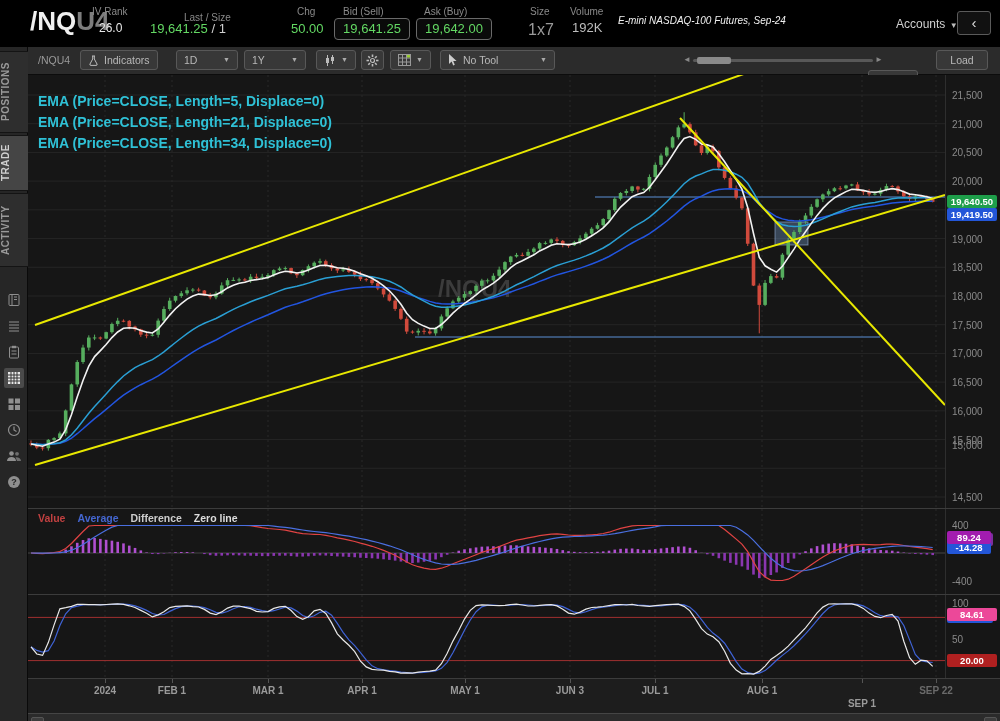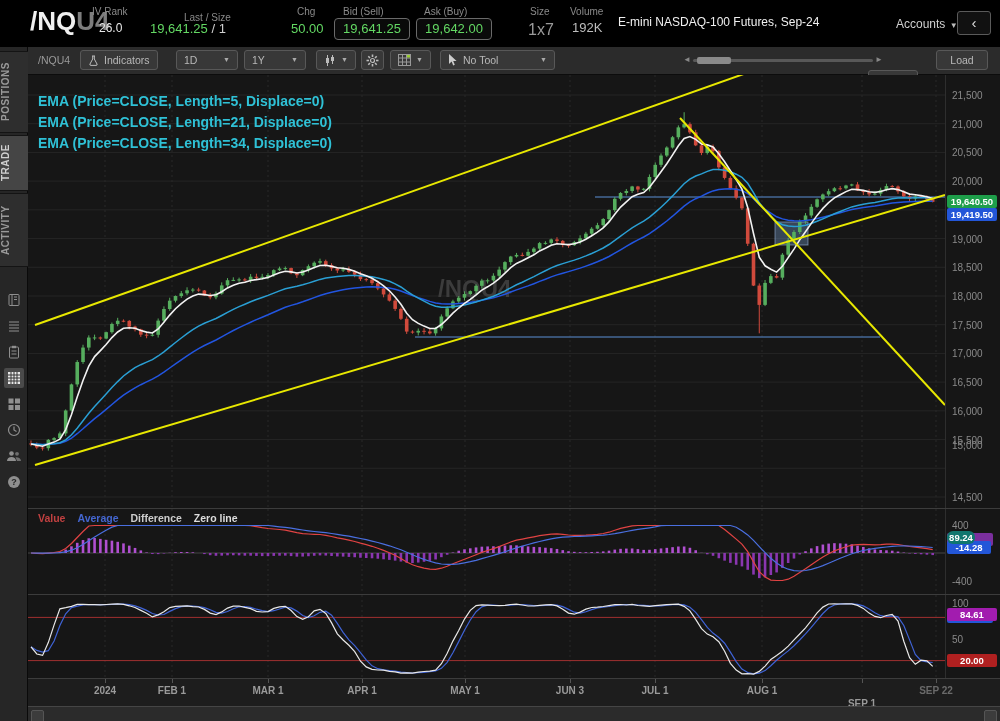--- a/index.html
+++ b/index.html
@@ -53,21 +53,21 @@
   
   .panel { position:relative; width:972px; border-top:1px solid #3c3c3c; background:#161616; }
   #macd-panel { height:86px; }
   #stoch-panel { height:84px; }
   .panel-svg-holder { position:absolute; left:0; top:0; }
   .panel-axis { position:absolute; left:917px; top:0; width:55px; height:100%; border-left:1px solid #2e2e2e;padding-left:25px; }
   .panel-label-row { position:absolute; left:10px; top:3px; width:905px; display:flex; gap:12px; white-space:nowrap; overflow:hidden; font-size:10.5px; font-weight:bold; }
   .legend-item { flex:0 0 auto; }
 
   
-  #time-axis { position:relative; width:972px; height:28px; background:#1d1d1d; border-top:1px solid #3c3c3c; }
+  #time-axis { position:relative; width:972px; height:35px; background:#1d1d1d; border-top:1px solid #3c3c3c; }
   .time-label { position:absolute; top:6px; transform:translateX(-50%); color:#9a9a9a; font-size:10px; font-weight:bold; white-space:nowrap; }
   .time-tick { position:absolute; top:0; width:1px; height:4px; background:#555; }
   #bottom-strip { position:relative; width:972px; height:19px; background:#2b2b2b; border-top:1px solid #454545; }
   .strip-box { position:absolute; top:3px; width:13px; height:13px; background:#3c3c3c; border:1px solid #555; border-radius:2px; }
 </style>
 </head>
 <body>
 
 <div id="app">
 
@@ -92,21 +92,21 @@
 
     <div class="h-abs h-label" style="left:424px; top:6px;">Ask (Buy)</div>
     <div class="quote-box" style="left:416px; top:18px; width:76px;">19,642.00</div>
 
     <div class="h-abs h-label" style="left:530px; top:6px;">Size</div>
     <div class="h-abs" style="left:528px; top:21px; font-size:16px; color:#9a9a9a;">1x7</div>
 
     <div class="h-abs h-label" style="left:570px; top:6px;">Volume</div>
     <div class="h-abs" style="left:572px; top:20px; font-size:13px; color:#bdbdbd;">192K</div>
 
-    <div class="h-abs" style="left:618px; top:15px; font-size:12px; color:#f0f0f0;">E-mini NASDAQ-100 Futures, Sep-24</div>
+    <div class="h-abs" style="left:618px; top:15px; font-size:10px; color:#f0f0f0;font-style:italic;">E-mini NASDAQ-100 Futures, Sep-24</div>
 
     <div class="h-abs" style="left:896px; top:14px;">
       <span id="accounts-btn">Accounts</span>
       <span style="color:#bbb; font-size:8px;">▼</span>
     </div>
     <div class="h-abs" style="left:957px; top:11px;">
       <div id="collapse-btn">‹</div>
     </div>
   </div>
 
@@ -812,21 +812,21 @@
             <line x1="898.9000000000001" y1="44" x2="898.9000000000001" y2="45.67552644534918" stroke="#8a36b0" stroke-width="2.6"></line>
             <line x1="904.6800000000001" y1="44" x2="904.6800000000001" y2="46.09734859861117" stroke="#8a36b0" stroke-width="2.6"></line>
             <polyline points="3.0,44.0 8.8,44.4 14.6,44.7 20.3,44.1 26.1,43.5 31.9,42.5 37.7,39.5 43.5,34.5 49.2,28.5 55.0,22.5 60.8,17.0 66.6,16.5 72.4,16.5 78.1,16.5 83.9,16.5 89.7,16.5 95.5,16.5 101.3,16.5 107.0,16.5 112.8,16.5 118.6,16.5 124.4,16.5 130.2,16.5 135.9,16.5 141.7,16.5 147.5,16.5 153.3,16.5 159.1,16.5 164.8,16.5 170.6,16.5 176.4,16.5 182.2,16.5 188.0,16.5 193.7,16.5 199.5,16.5 205.3,16.5 211.1,16.5 216.9,16.5 222.6,16.7 228.4,17.7 234.2,18.7 240.0,19.5 245.8,20.0 251.5,20.5 257.3,21.1 263.1,22.3 268.9,23.7 274.7,24.6 280.4,25.0 286.2,25.3 292.0,25.5 297.8,26.3 303.6,27.5 309.3,28.8 315.1,29.9 320.9,31.1 326.7,32.5 332.5,34.2 338.2,35.7 344.0,37.3 349.8,39.2 355.6,41.4 361.4,43.7 367.1,46.3 372.9,49.4 378.7,53.0 384.5,55.8 390.3,57.7 396.0,59.1 401.8,60.2 407.6,60.4 413.4,59.2 419.2,57.2 424.9,54.8 430.7,52.5 436.5,50.2 442.3,48.0 448.1,45.7 453.8,43.4 459.6,41.5 465.4,39.6 471.2,37.6 477.0,35.3 482.7,33.0 488.5,31.2 494.3,30.1 500.1,28.9 505.9,27.8 511.6,26.6 517.4,25.9 523.2,25.1 529.0,24.9 534.8,25.4 540.5,26.0 546.3,26.3 552.1,26.4 557.9,26.2 563.7,25.8 569.4,25.3 575.2,24.5 581.0,23.2 586.8,21.3 592.6,19.4 598.3,18.1 604.1,16.9 609.9,16.5 615.7,16.5 621.5,16.5 627.2,16.5 633.0,16.5 638.8,16.5 644.6,16.5 650.4,16.5 656.1,16.5 661.9,16.5 667.7,16.5 673.5,16.5 679.3,16.5 685.0,16.5 690.8,16.5 696.6,20.6 702.4,25.3 708.2,30.1 713.9,35.1 719.7,42.7 725.5,52.9 731.3,62.7 737.1,68.0 742.8,71.1 748.6,71.5 754.4,71.5 760.2,70.2 766.0,67.2 771.7,63.5 777.5,59.8 783.3,55.8 789.1,51.8 794.9,48.1 800.6,44.8 806.4,41.9 812.2,39.7 818.0,37.7 823.8,36.1 829.5,35.6 835.3,35.4 841.1,35.6 846.9,35.8 852.7,35.6 858.4,35.2 864.2,35.1 870.0,35.5 875.8,36.5 881.6,37.5 887.3,38.2 893.1,38.9 898.9,39.7 904.7,40.6" fill="none" stroke="#e04343" stroke-width="1.2"></polyline>
             <polyline points="3.0,44.0 8.8,44.1 14.6,44.2 20.3,44.2 26.1,44.0 31.9,43.7 37.7,42.9 43.5,41.2 49.2,38.7 55.0,35.4 60.8,31.7 66.6,28.0 72.4,24.5 78.1,21.2 83.9,18.1 89.7,16.5 95.5,16.5 101.3,16.5 107.0,16.5 112.8,16.5 118.6,16.5 124.4,16.5 130.2,16.5 135.9,16.5 141.7,16.5 147.5,16.5 153.3,16.5 159.1,16.5 164.8,16.5 170.6,16.5 176.4,16.5 182.2,16.5 188.0,16.5 193.7,16.5 199.5,16.5 205.3,16.5 211.1,16.5 216.9,16.5 222.6,16.5 228.4,16.5 234.2,16.5 240.0,16.5 245.8,17.1 251.5,17.8 257.3,18.4 263.1,19.2 268.9,20.1 274.7,21.0 280.4,21.8 286.2,22.5 292.0,23.1 297.8,23.7 303.6,24.5 309.3,25.4 315.1,26.3 320.9,27.2 326.7,28.3 332.5,29.5 338.2,30.7 344.0,32.1 349.8,33.5 355.6,35.1 361.4,36.8 367.1,38.7 372.9,40.8 378.7,43.3 384.5,45.8 390.3,48.2 396.0,50.4 401.8,52.3 407.6,53.9 413.4,55.0 419.2,55.4 424.9,55.3 430.7,54.8 436.5,53.8 442.3,52.7 448.1,51.3 453.8,49.7 459.6,48.0 465.4,46.4 471.2,44.6 477.0,42.7 482.7,40.8 488.5,38.9 494.3,37.1 500.1,35.5 505.9,33.9 511.6,32.5 517.4,31.2 523.2,29.9 529.0,28.9 534.8,28.2 540.5,27.8 546.3,27.5 552.1,27.3 557.9,27.1 563.7,26.8 569.4,26.5 575.2,26.1 581.0,25.5 586.8,24.7 592.6,23.6 598.3,22.5 604.1,21.4 609.9,20.4 615.7,19.6 621.5,18.8 627.2,17.9 633.0,16.7 638.8,16.5 644.6,16.5 650.4,16.5 656.1,16.5 661.9,16.5 667.7,16.5 673.5,16.5 679.3,16.5 685.0,16.5 690.8,16.5 696.6,16.5 702.4,16.5 708.2,18.3 713.9,21.7 719.7,25.9 725.5,31.3 731.3,37.6 737.1,43.7 742.8,49.2 748.6,54.0 754.4,57.7 760.2,60.2 766.0,61.6 771.7,62.0 777.5,61.5 783.3,60.4 789.1,58.7 794.9,56.6 800.6,54.2 806.4,51.7 812.2,49.3 818.0,47.0 823.8,44.8 829.5,43.0 835.3,41.5 841.1,40.3 846.9,39.4 852.7,38.6 858.4,38.0 864.2,37.4 870.0,37.0 875.8,36.9 881.6,37.0 887.3,37.3 893.1,37.6 898.9,38.0 904.7,38.5" fill="none" stroke="#4a6fe0" stroke-width="1.2"></polyline>
           </svg></div>
       <div class="panel-axis" id="macd-axis">
           <div class="axis-tick" style="top: 11.45px;">400</div>
           <div class="axis-tick" style="top: 66.55px;">-400</div>
           <div class="price-bubble" style="top: 24px; background: rgb(123, 47, 158); width: 46px;"></div>
           <div class="price-bubble" style="top: 32px; background: rgb(35, 86, 216); width: 44px;">-14.28</div>
-          <div class="price-bubble" style="top: 22px; background: #0f766e; width: 28px; border-radius: 6px;">89.24</div>
+          <div class="price-bubble" style="top: 22px; background: #a21caf; width: 44px;">89.24</div>
         </div>
       <div class="panel-label-row" id="macd-label-row">
       <span class="legend-item" style="color: rgb(192, 64, 64);">Value</span>
           <span class="legend-item" style="color: rgb(68, 102, 208);">Average</span>
           <span class="legend-item" style="color: rgb(204, 204, 204);">Difference</span>
           <span class="legend-item" style="color: rgb(221, 221, 221);">Zero line</span>
         </div>
     </div>
 
     <div id="stoch-panel" class="panel">
@@ -844,21 +844,21 @@
             <line x1="908" y1="0" x2="908" y2="84" stroke="#282828" stroke-dasharray="2,3"></line>
             <line x1="0" y1="22.400000000000006" x2="917" y2="22.400000000000006" stroke="#a03030"></line>
             <line x1="0" y1="65.6" x2="917" y2="65.6" stroke="#a03030"></line>
             <polyline points="3.0,51.8 8.8,55.4 14.6,57.1 20.3,55.7 26.1,46.0 31.9,30.5 37.7,18.8 43.5,12.6 49.2,11.1 55.0,10.0 60.8,9.5 66.6,9.6 72.4,9.7 78.1,9.7 83.9,9.5 89.7,9.2 95.5,9.1 101.3,9.7 107.0,10.9 112.8,12.9 118.6,15.4 124.4,18.5 130.2,20.0 135.9,19.5 141.7,16.4 147.5,13.6 153.3,11.7 159.1,11.1 164.8,11.2 170.6,11.5 176.4,12.7 182.2,14.8 188.0,17.3 193.7,18.2 199.5,16.5 205.3,13.8 211.1,11.8 216.9,11.5 222.6,12.4 228.4,14.2 234.2,15.7 240.0,16.7 245.8,15.7 251.5,14.0 257.3,12.2 263.1,12.9 268.9,16.1 274.7,20.5 280.4,22.6 286.2,20.7 292.0,17.3 297.8,16.2 303.6,20.2 309.3,28.4 315.1,37.3 320.9,44.8 326.7,50.7 332.5,57.7 338.2,64.9 344.0,70.8 349.8,73.7 355.6,74.8 361.4,75.5 367.1,76.1 372.9,77.1 378.7,77.6 384.5,78.0 390.3,77.7 396.0,77.3 401.8,76.6 407.6,76.0 413.4,73.3 419.2,67.3 424.9,57.7 430.7,46.6 436.5,35.2 442.3,25.0 448.1,16.7 453.8,11.9 459.6,10.2 465.4,10.2 471.2,10.5 477.0,10.5 482.7,10.2 488.5,9.6 494.3,9.5 500.1,10.0 505.9,10.6 511.6,10.7 517.4,10.4 523.2,9.9 529.0,10.1 534.8,11.6 540.5,14.4 546.3,17.2 552.1,18.2 557.9,16.8 563.7,14.6 569.4,13.0 575.2,12.1 581.0,11.5 586.8,10.6 592.6,9.9 598.3,9.7 604.1,9.6 609.9,10.0 615.7,10.3 621.5,10.9 627.2,11.0 633.0,10.8 638.8,10.2 644.6,9.7 650.4,9.3 656.1,9.9 661.9,12.2 667.7,17.3 673.5,24.7 679.3,32.4 685.0,38.1 690.8,42.5 696.6,48.2 702.4,57.1 708.2,66.6 713.9,74.0 719.7,77.5 725.5,78.8 731.3,78.1 737.1,75.6 742.8,70.7 748.6,65.3 754.4,60.4 760.2,55.9 766.0,50.7 771.7,45.0 777.5,38.9 783.3,32.4 789.1,25.4 794.9,18.5 800.6,13.0 806.4,10.0 812.2,8.9 818.0,8.9 823.8,8.9 829.5,9.3 835.3,10.9 841.1,14.0 846.9,17.7 852.7,20.7 858.4,21.5 864.2,20.8 870.0,21.9 875.8,30.5 881.6,44.9 887.3,59.4 893.1,65.7 898.9,66.8 904.7,67.5" fill="none" stroke="#3f63d6" stroke-width="1.2"></polyline>
             <polyline points="3.0,51.8 8.8,59.0 14.6,60.4 20.3,47.6 26.1,29.9 31.9,13.8 37.7,12.7 43.5,11.3 49.2,9.4 55.0,9.4 60.8,9.6 66.6,9.7 72.4,9.9 78.1,9.5 83.9,9.2 89.7,8.9 95.5,9.3 101.3,10.8 107.0,12.5 112.8,15.4 118.6,18.3 124.4,21.9 130.2,19.9 135.9,16.8 141.7,12.6 147.5,11.4 153.3,11.1 159.1,10.8 164.8,11.6 170.6,12.0 176.4,14.4 182.2,18.1 188.0,19.5 193.7,16.9 199.5,13.1 205.3,11.2 211.1,11.0 216.9,12.4 222.6,13.6 228.4,16.4 234.2,17.0 240.0,16.6 245.8,13.4 251.5,11.9 257.3,11.3 263.1,15.5 268.9,21.6 274.7,24.4 280.4,21.7 286.2,15.8 292.0,14.3 297.8,18.4 303.6,27.9 309.3,38.9 315.1,45.0 320.9,50.3 326.7,56.6 332.5,66.2 338.2,71.9 344.0,74.3 349.8,75.0 355.6,75.1 361.4,76.4 367.1,76.8 372.9,78.1 378.7,77.8 384.5,78.2 390.3,77.1 396.0,76.5 401.8,76.2 407.6,75.1 413.4,68.7 419.2,58.2 424.9,46.1 430.7,35.5 436.5,24.1 442.3,15.4 448.1,10.6 453.8,9.8 459.6,10.2 465.4,10.5 471.2,10.7 477.0,10.3 482.7,9.5 488.5,9.1 494.3,10.0 500.1,11.0 505.9,11.0 511.6,10.3 517.4,9.9 523.2,9.6 529.0,10.9 534.8,14.2 540.5,18.1 546.3,19.2 552.1,17.1 557.9,14.1 563.7,12.5 569.4,12.2 575.2,11.5 581.0,10.6 586.8,9.7 592.6,9.5 598.3,10.0 604.1,9.4 609.9,10.5 615.7,10.8 621.5,11.4 627.2,10.7 633.0,10.2 638.8,9.6 644.6,9.3 650.4,9.1 656.1,11.4 661.9,15.9 667.7,24.4 673.5,33.6 679.3,39.1 685.0,41.7 690.8,46.7 696.6,56.3 702.4,68.3 708.2,75.1 713.9,78.8 719.7,78.7 725.5,79.1 731.3,76.4 737.1,71.1 742.8,64.4 748.6,60.5 754.4,56.2 760.2,51.1 766.0,44.9 771.7,39.0 777.5,32.8 783.3,25.5 789.1,17.9 794.9,12.1 800.6,9.0 806.4,8.8 812.2,9.0 818.0,8.8 823.8,8.8 829.5,10.4 835.3,13.4 841.1,18.1 846.9,21.4 852.7,22.7 858.4,20.5 864.2,19.3 870.0,26.0 875.8,46.2 881.6,62.6 887.3,69.3 893.1,65.2 898.9,65.9 904.7,71.4" fill="none" stroke="#e8e8e8" stroke-width="1.2"></polyline>
           </svg></div>
       <div class="panel-axis" id="stoch-axis">
           <div class="axis-tick" style="top: 3px;">100</div>
           <div class="axis-tick" style="top: 39px;">50</div>
           <div class="price-bubble" style="top: 15.0808px; background: rgb(35, 86, 216); width: 46px;"></div>
-          <div class="price-bubble" style="top: 12.5808px; background: #a21caf;">84.61</div>
+          <div class="price-bubble" style="top: 12.5808px; background: #ec4899;">84.61</div>
           <div class="price-bubble" style="top: 59.1px; background: rgb(176, 32, 32);">20.00</div>
         </div>
     </div>
 
     <div id="time-axis">
         <div class="time-tick" style="left: 77px;"></div>
         <div class="time-label" style="left: 77px;">2024</div>
         <div class="time-tick" style="left: 144px;"></div>
         <div class="time-label" style="left: 144px;">FEB 1</div>
         <div class="time-tick" style="left: 240px;"></div>

